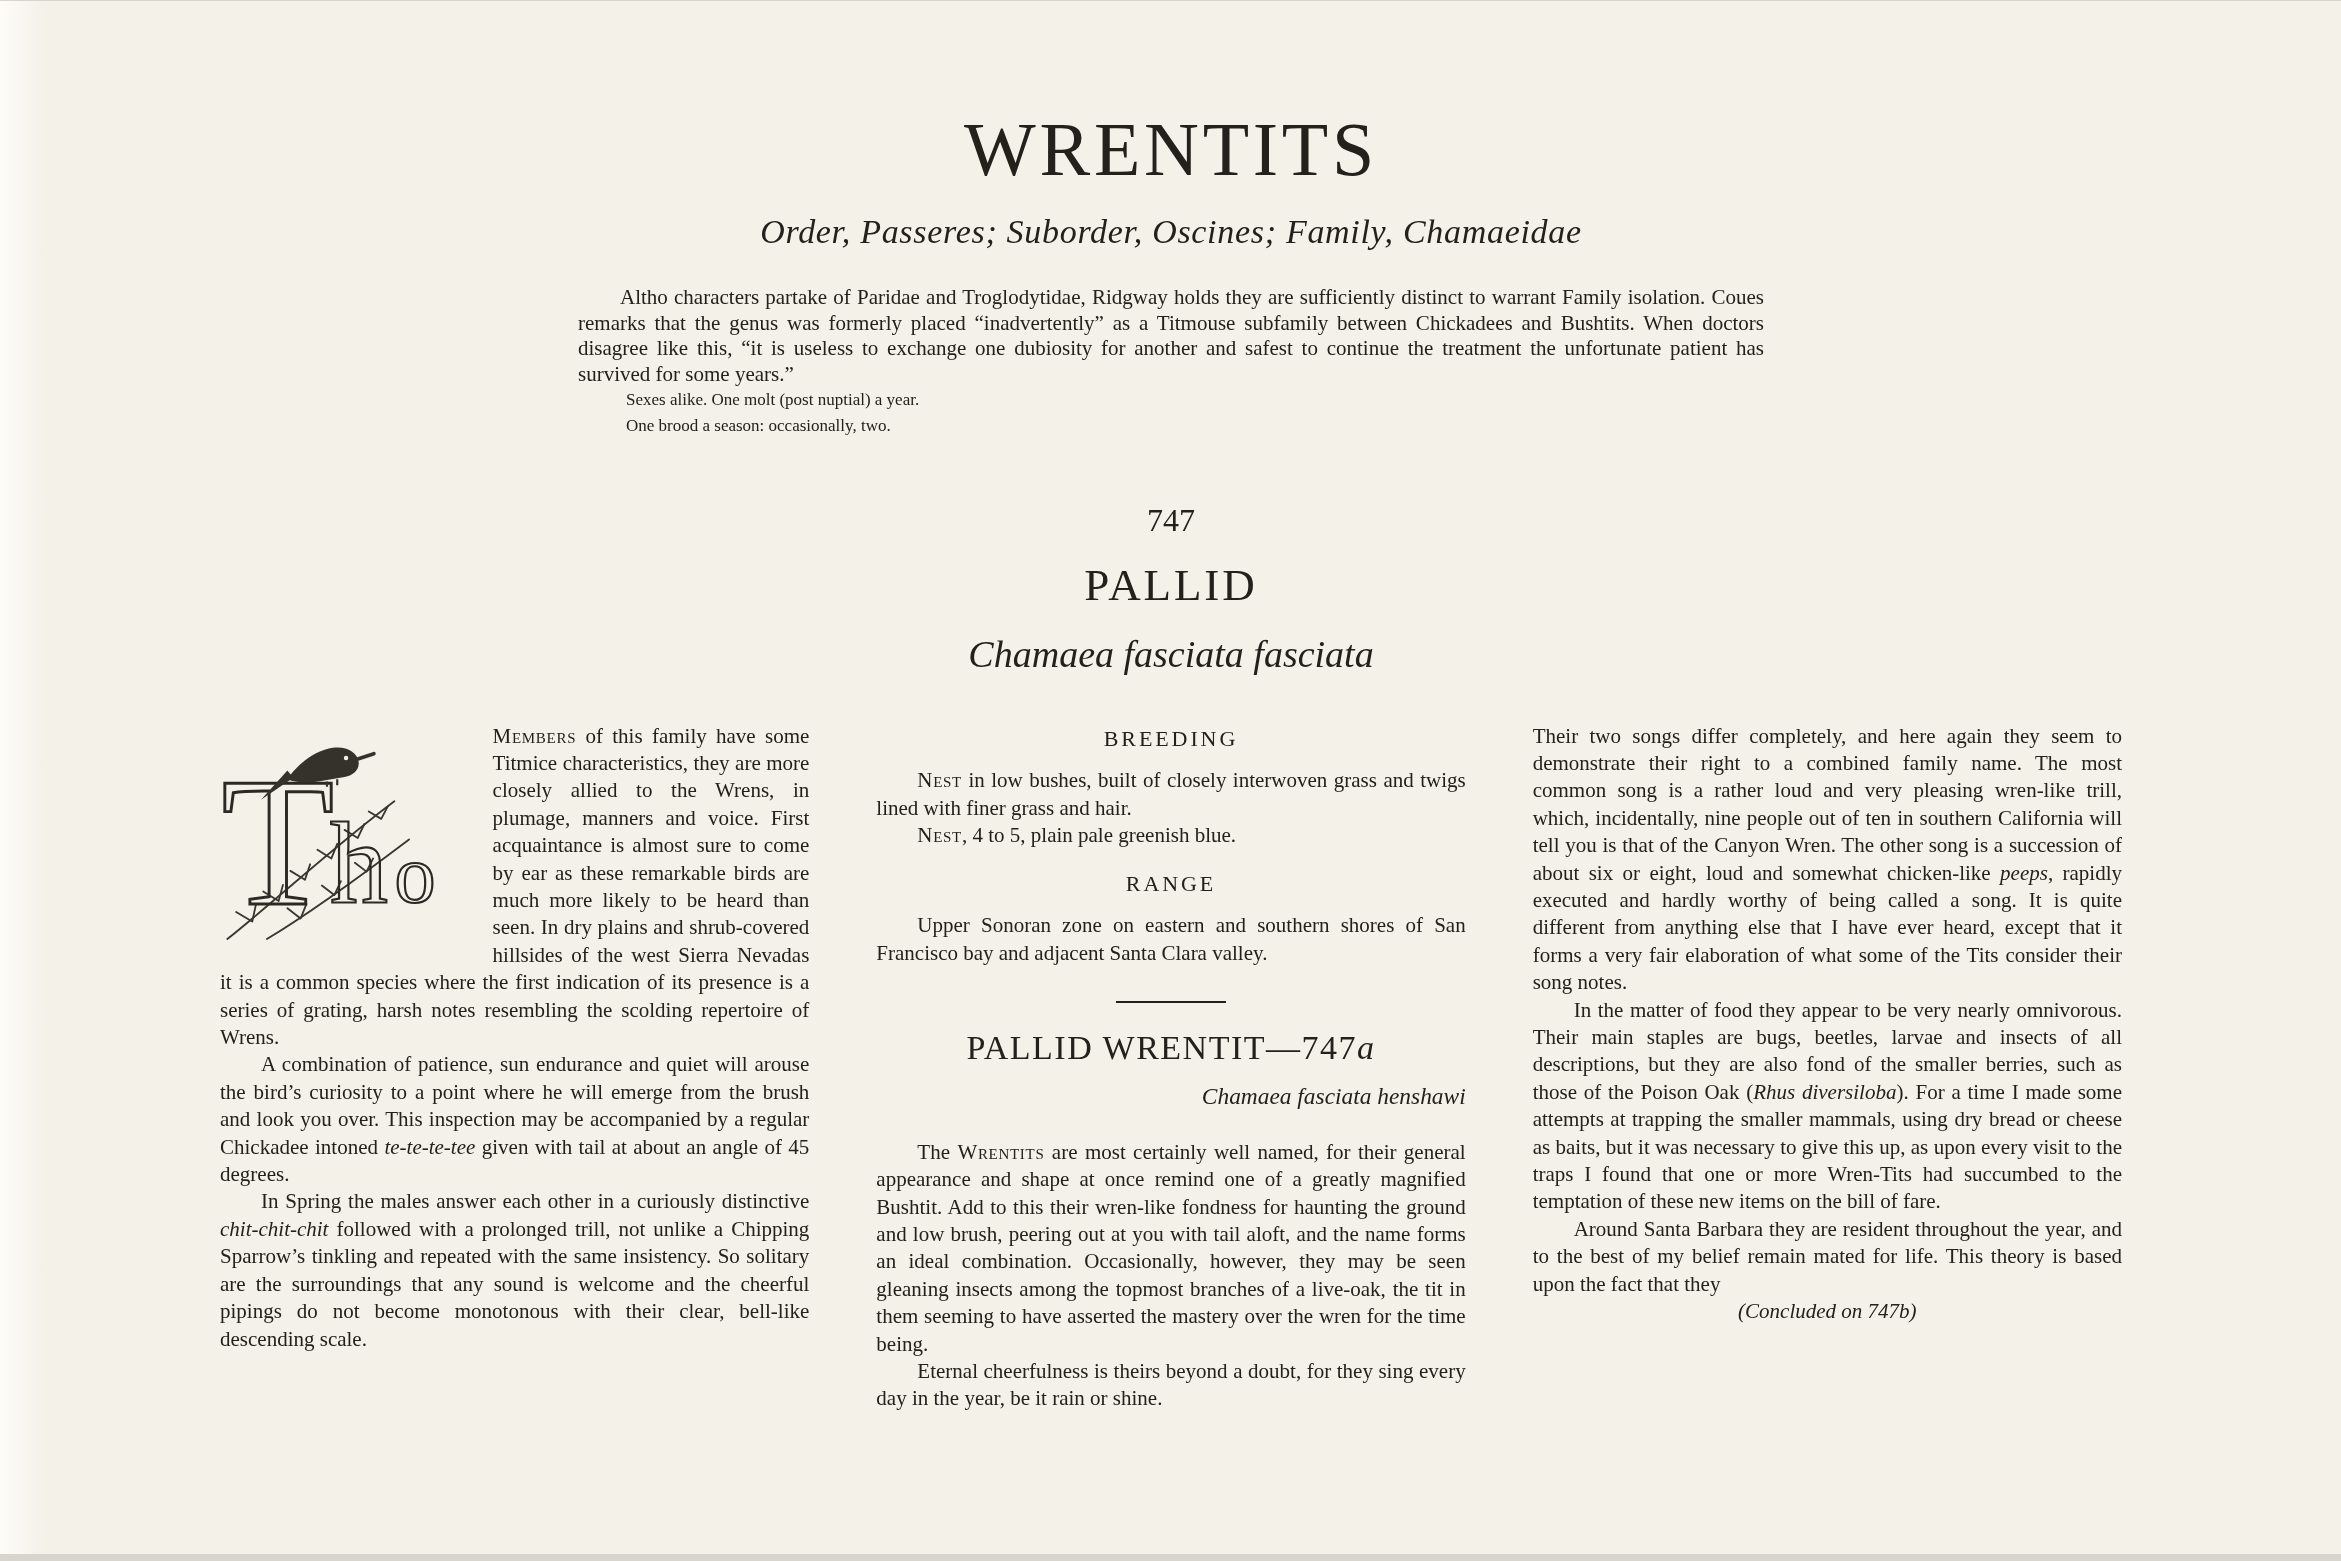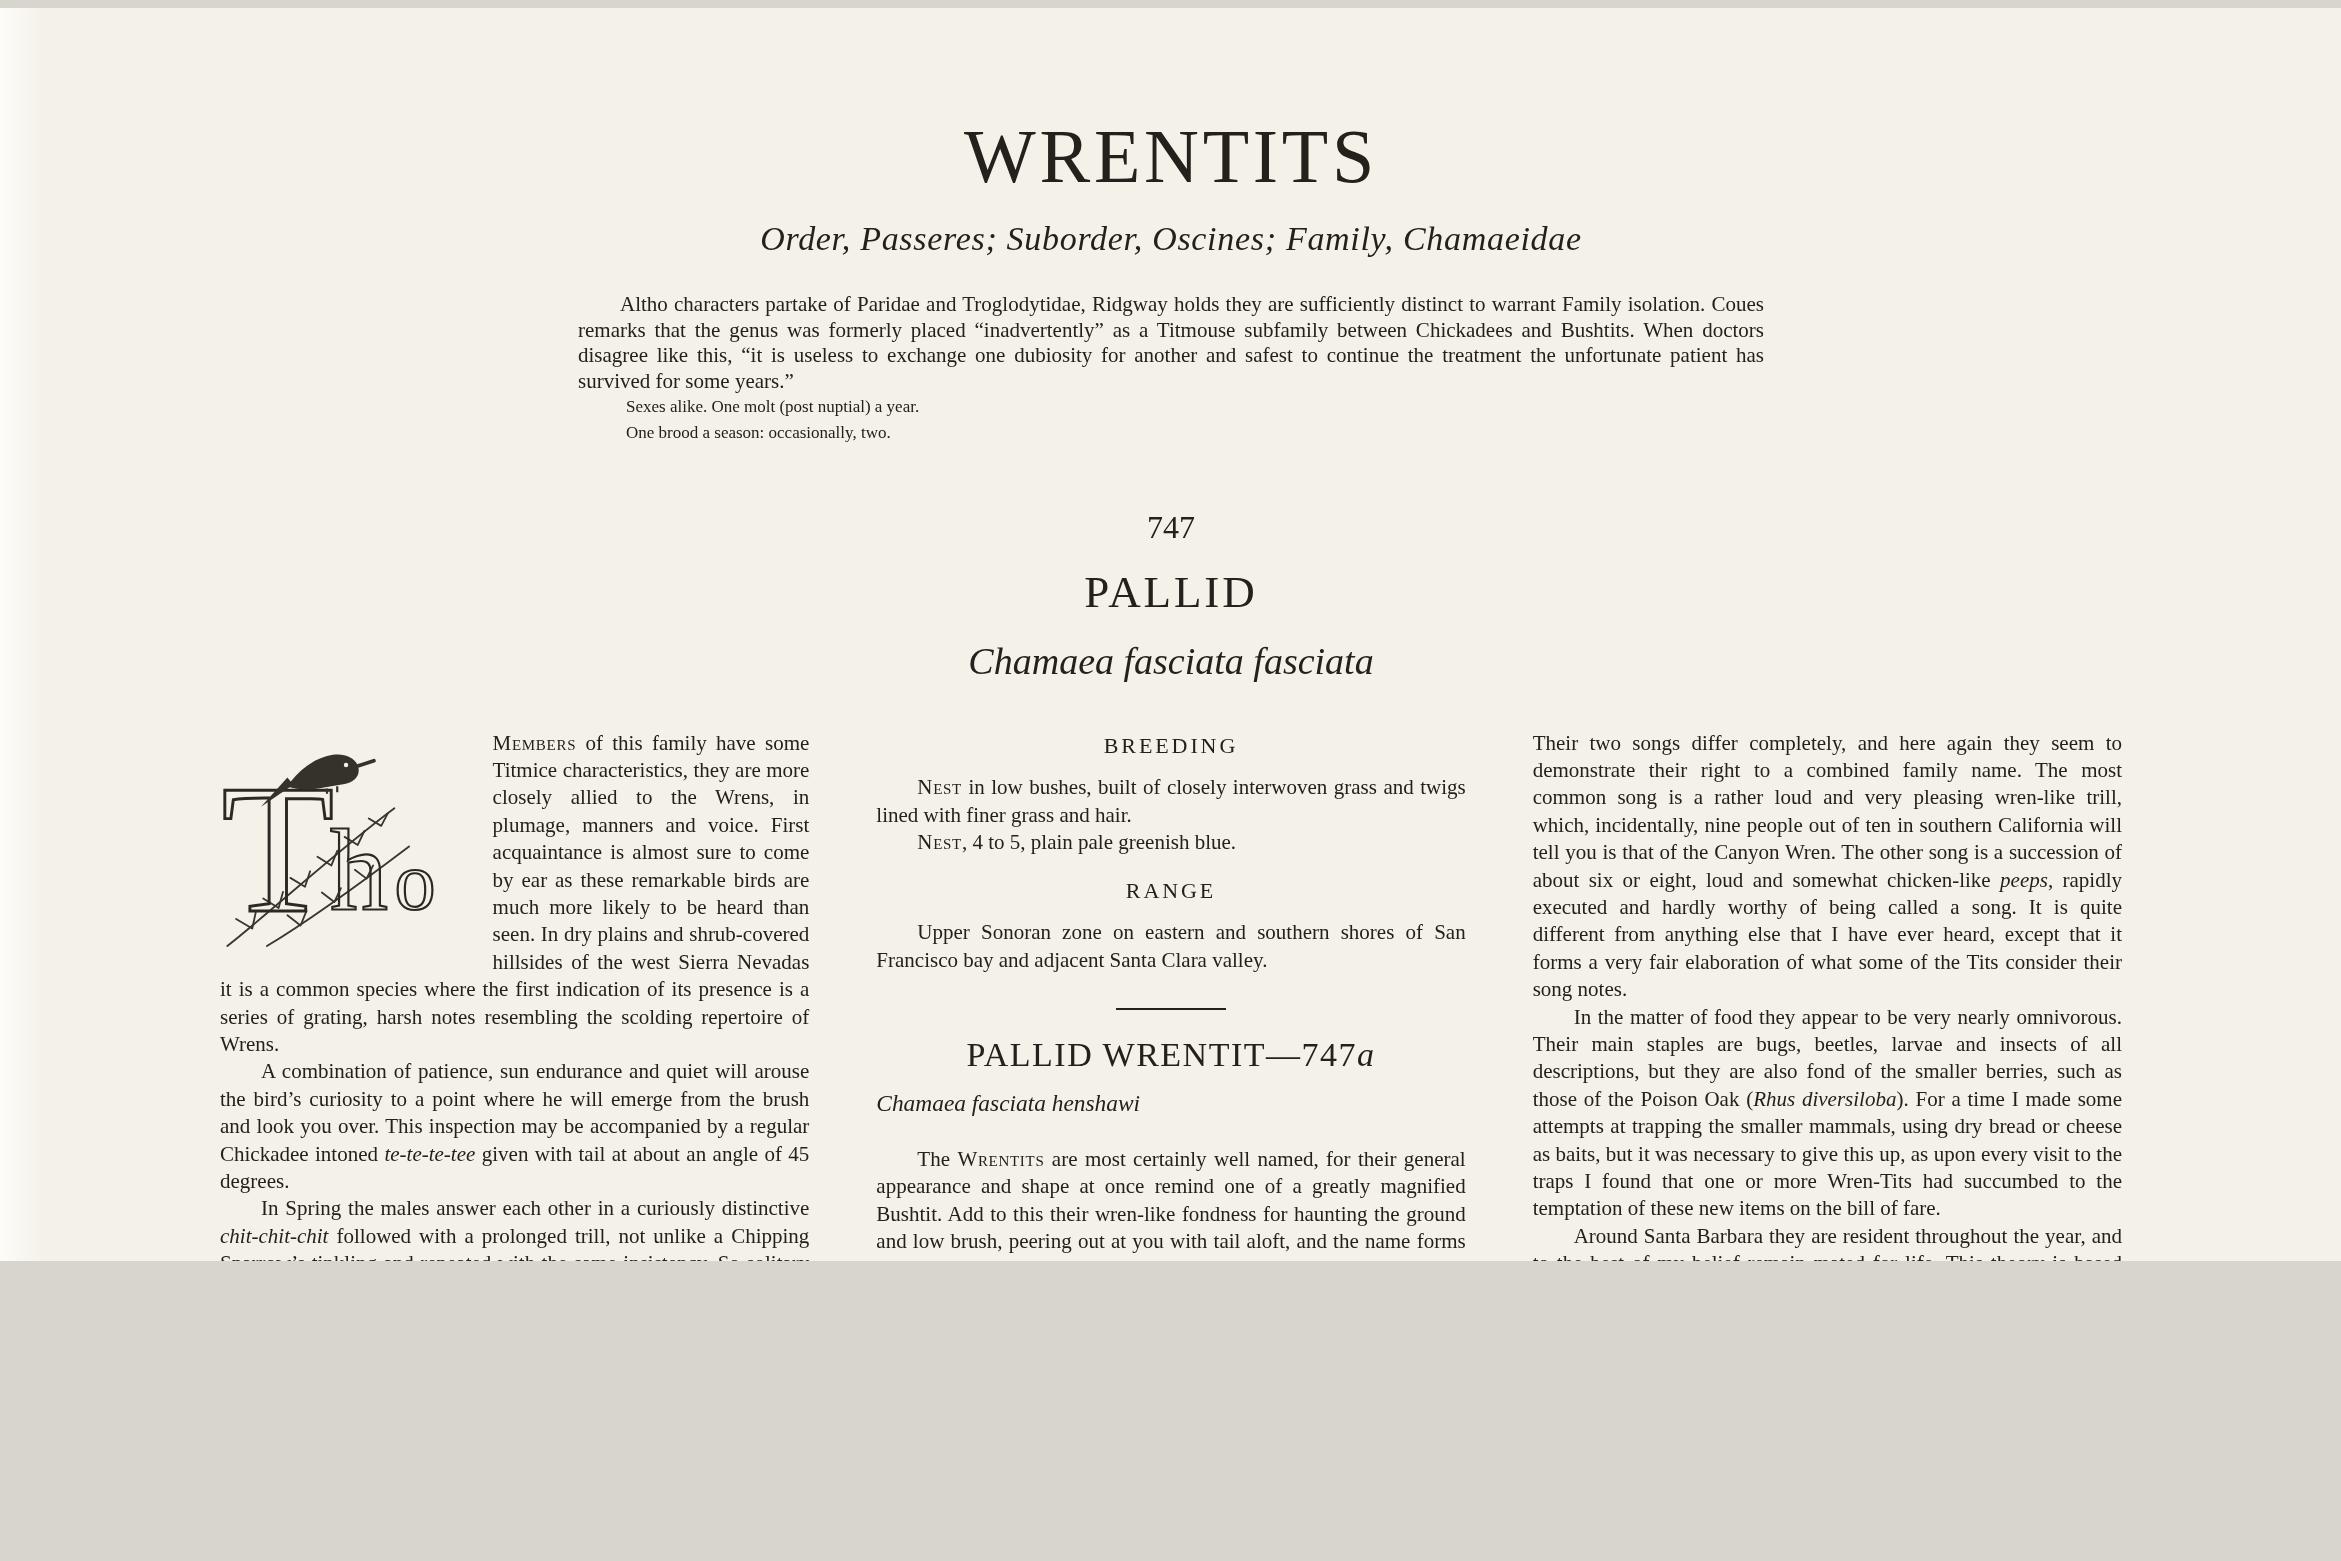--- a/index.html
+++ b/index.html
@@ -1,21 +1,21 @@
 <!DOCTYPE html>
 <html style="--bg: #f4f1e9; --ink: #24211d;font-size:11.7px"><head>
 <meta charset="utf-8">
 <title>Wrentits</title>
 <style>
   html, body { margin: 0; padding: 0; }
   body { background: #d8d5ce; font-family: "Liberation Serif", serif; }
   .page {
     position: relative;
-    width: 2342px; height: 1253px;
-    margin: 8px auto;
+    width: 2342px; height: 1553px;
+    margin: 1px auto;
     background: var(--bg, #f4f1e9);
     color: var(--ink, #24211d);
     overflow: hidden;
   }
   .edge-light {
     position: absolute; left: 0; top: 0; bottom: 0; width: 44px;
     background: linear-gradient(90deg, #fdfcf8, rgba(253,252,248,0));
     pointer-events: none;
   }
   .header { text-align: center; }
@@ -30,21 +30,21 @@
   .species-latin { font-size: 38px; font-style: italic; margin-top: 20.5px; }
   .columns { display: flex; gap: 67px; margin: 47px 220px 0; }
   .col { flex: 1; font-size: 21px; line-height: 27.4px; text-align: justify; }
   .col p { margin: 0; }
   .indent { text-indent: 41px; }
   .dropcap { float: left; width: 255px; height: 214px; margin: 5.9px 17.6px 4.4px 0; }
   .col-heading { margin: 2.9px 0 14.6px; font-size: 22px; font-weight: 400; letter-spacing: 2.9px; text-align: center; text-indent: 0; }
   .range-heading { margin-top: 20.5px; }
   .divider { width: 110px; border: 0; border-top: 2.2px solid var(--ink, #24211d); margin: 34px auto 31px; }
   .pallid-heading { margin: 0 0 22px; font-size: 34px; font-weight: 400; letter-spacing: 1.5px; text-align: center; text-indent: 0; }
-  .pallid-sci { margin-bottom: 28px; font-size: 23.4px; font-style: italic; text-align: left; text-indent: 0; }
+  .pallid-sci { margin-bottom: 28px; font-size: 23.4px; font-style: italic; text-align: right; text-indent: 0; }
   .concluded { text-align: center; font-style: italic; margin-top: 1.5px; text-indent: 0; }
   .it { font-style: italic; }
   .sc { font-variant: small-caps; letter-spacing: 0.7px; }
 </style>
 </head>
 <body>
 
 <div class="page">
   <div class="edge-light"></div>
 

